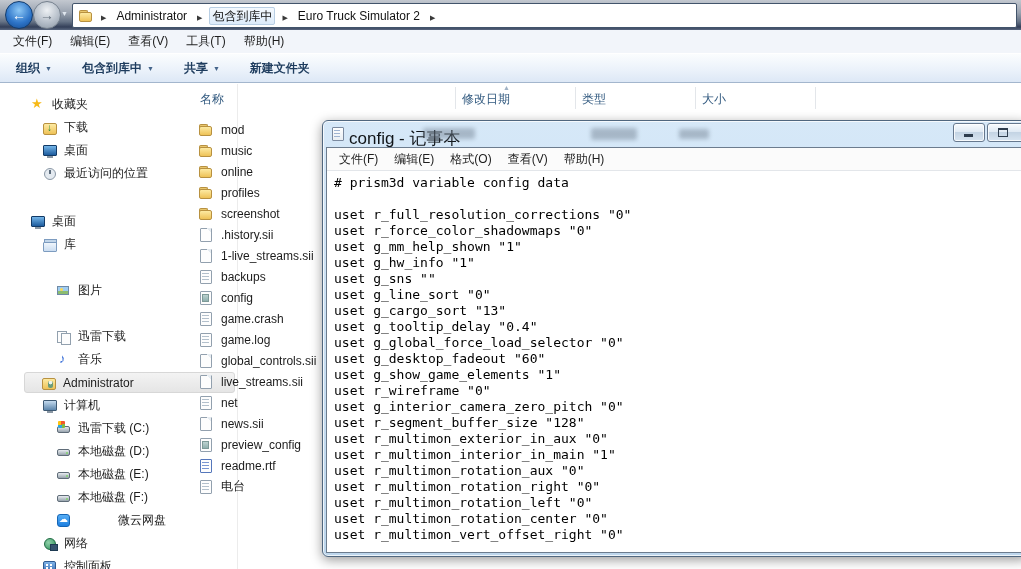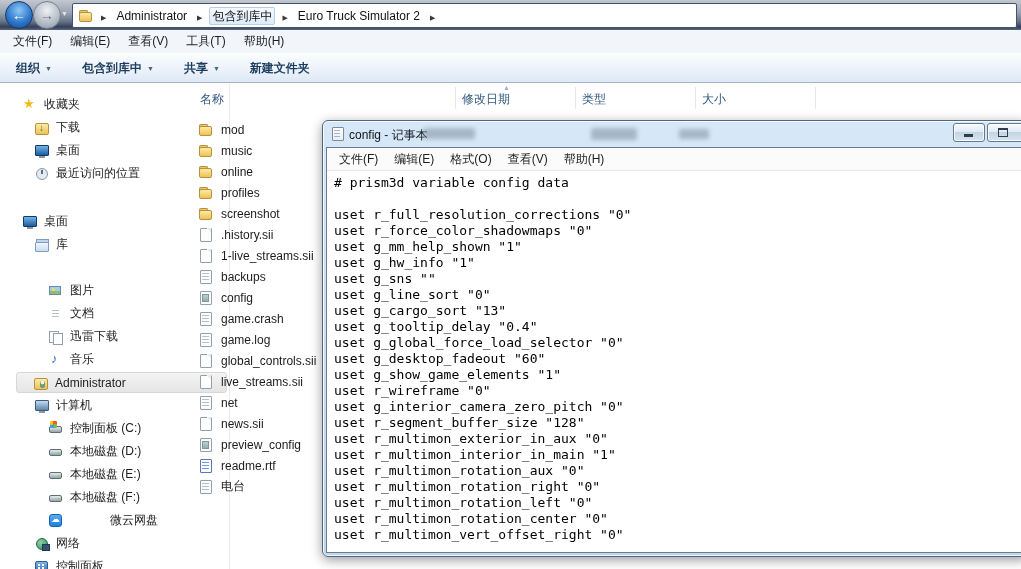--- a/index.html
+++ b/index.html
@@ -27,21 +27,21 @@
     display:flex;align-items:center;padding-left:4px;box-sizing:border-box;}
   .menu-item{font-size:12px;color:#1e1e1e;padding:3px 9px;}
   .toolbar{position:absolute;left:0;top:53px;width:100%;height:30px;box-sizing:border-box;
     background:linear-gradient(#fbfdfe,#eaf1fa 60%,#dde8f6);border-top:1px solid #fff;border-bottom:1px solid #a3b6cd;
     display:flex;align-items:center;padding-left:16px;font-weight:bold;}
   .tb-item{font-size:12px;color:#1e3c5e;margin-right:30px;display:flex;align-items:center;gap:5px;}
   .tb-arrow{font-size:7px;color:#44648a;}
 
   
   .content{position:absolute;left:0;top:84px;width:100%;bottom:0;}
-  .sidebar{position:absolute;left:0;top:0;width:230px;bottom:0;}
+  .sidebar{position:absolute;left:8px;top:0;width:230px;bottom:0;}
   .sidebar::after{content:"";position:absolute;right:0;top:0;bottom:0;width:1px;background:#ececec;}
   .side-row{position:absolute;left:2px;right:3px;height:21px;display:flex;align-items:center;gap:6px;
     font-size:12px;color:#1c1c1c;box-sizing:border-box;white-space:nowrap;}
   .side-row.sel{background:linear-gradient(#f3f3f3,#e5e5e5);border:1px solid #d7d7d7;border-radius:3px;left:16px;}
   .filearea{position:absolute;left:190px;top:0;right:0;bottom:0;}
   .col-head{position:absolute;top:2px;height:26px;line-height:26px;font-size:12px;color:#31597f;}
   .col-sep{position:absolute;top:3px;height:22px;width:1px;background:#e3e6ea;}
   .sort{position:absolute;top:0;font-size:7px;color:#9fb1c4;}
   .file-row{position:absolute;left:8px;width:300px;height:21px;display:flex;align-items:center;gap:7px;
     font-size:12px;color:#1c1c1c;white-space:nowrap;overflow:hidden;}
@@ -115,21 +115,21 @@
   .icn.notepad::before{content:"";position:absolute;left:2px;top:1px;width:10px;height:12px;
     background:linear-gradient(#ffffff,#e9eef3);border:1px solid #7b8aa0;border-radius:1px;}
   .icn.notepad::after{content:"";position:absolute;left:4px;top:4px;width:6px;height:7px;
     background:repeating-linear-gradient(#9fb4d2 0 1px,transparent 1px 3px);}
 
   
   .np{position:absolute;left:322px;top:120px;width:706px;height:437px;border:1px solid #50677f;border-radius:6px;
     background:linear-gradient(#d6e8f8,#bdd6ec);box-shadow:inset 0 0 0 1px rgba(255,255,255,.75),0 3px 12px rgba(0,0,0,.4);
     box-sizing:border-box;}
   .np-title{position:relative;height:26px;}
-  .np-title-text{position:absolute;left:26px;top:6px;font-size:12px;color:#101418;}
+  .np-title-text{position:absolute;left:26px;top:6px;font-size:17px;color:#101418;}
   .np-title .icn{position:absolute;left:7px;top:5px;}
   .blob{position:absolute;background:#6e7d8d;opacity:.45;filter:blur(2px);border-radius:2px;}
   .b1{left:100px;top:7px;width:52px;height:11px;}
   .b2{left:268px;top:7px;width:46px;height:12px;}
   .b3{left:356px;top:8px;width:30px;height:10px;}
   .np-btns{position:absolute;left:630px;top:2px;display:flex;gap:2px;}
   .np-btn{position:relative;width:30px;height:17px;border-radius:3px;border:1px solid #66788e;
     background:linear-gradient(#f8fbfe,#e0eaf4 45%,#c4d4e4 50%,#d8e5f1);box-shadow:inset 0 0 0 1px rgba(255,255,255,.8);}
   .np-btn.max{width:40px;}
   .np-btn.min::after{content:"";position:absolute;left:10px;bottom:4px;width:9px;height:3px;background:#2e3d4e;}
@@ -210,43 +210,39 @@
             <span>桌面</span>
           </div>
           <div class="side-row" style="top: 150px; padding-left: 32px;">
             <span class="icn library"></span>
             <span>库</span>
           </div>
           <div class="side-row" style="top: 196px; padding-left: 46px; align-items: center;">
             <span class="icn pictures"></span>
             <span>图片</span>
           </div>
-          <div class="side-row" style="top: 219px; padding-left: 46px;">
-            <span class="icn text-file"></span>
-            <span>文档</span>
-          </div>
           <div class="side-row" style="top: 242px; padding-left: 46px;">
             <span class="icn thunder-download"></span>
             <span>迅雷下载</span>
           </div>
           <div class="side-row" style="top: 265px; padding-left: 46px;">
             <span class="icn music"></span>
             <span>音乐</span>
           </div>
           <div class="side-row sel" style="top: 288px; padding-left: 16px;">
             <span class="icn user-folder"></span>
             <span>Administrator</span>
           </div>
           <div class="side-row" style="top: 311px; padding-left: 32px;">
             <span class="icn computer"></span>
             <span>计算机</span>
           </div>
           <div class="side-row" style="top: 334px; padding-left: 46px;">
             <span class="icn drive-windows"></span>
-            <span>控制面板 (C:)</span>
+            <span>迅雷下载 (C:)</span>
           </div>
           <div class="side-row" style="top: 357px; padding-left: 46px;">
             <span class="icn drive"></span>
             <span>本地磁盘 (D:)</span>
           </div>
           <div class="side-row" style="top: 380px; padding-left: 46px; text-align: center;">
             <span class="icn drive"></span>
             <span>本地磁盘 (E:)</span>
           </div>
           <div class="side-row" style="top: 403px; padding-left: 46px;">

